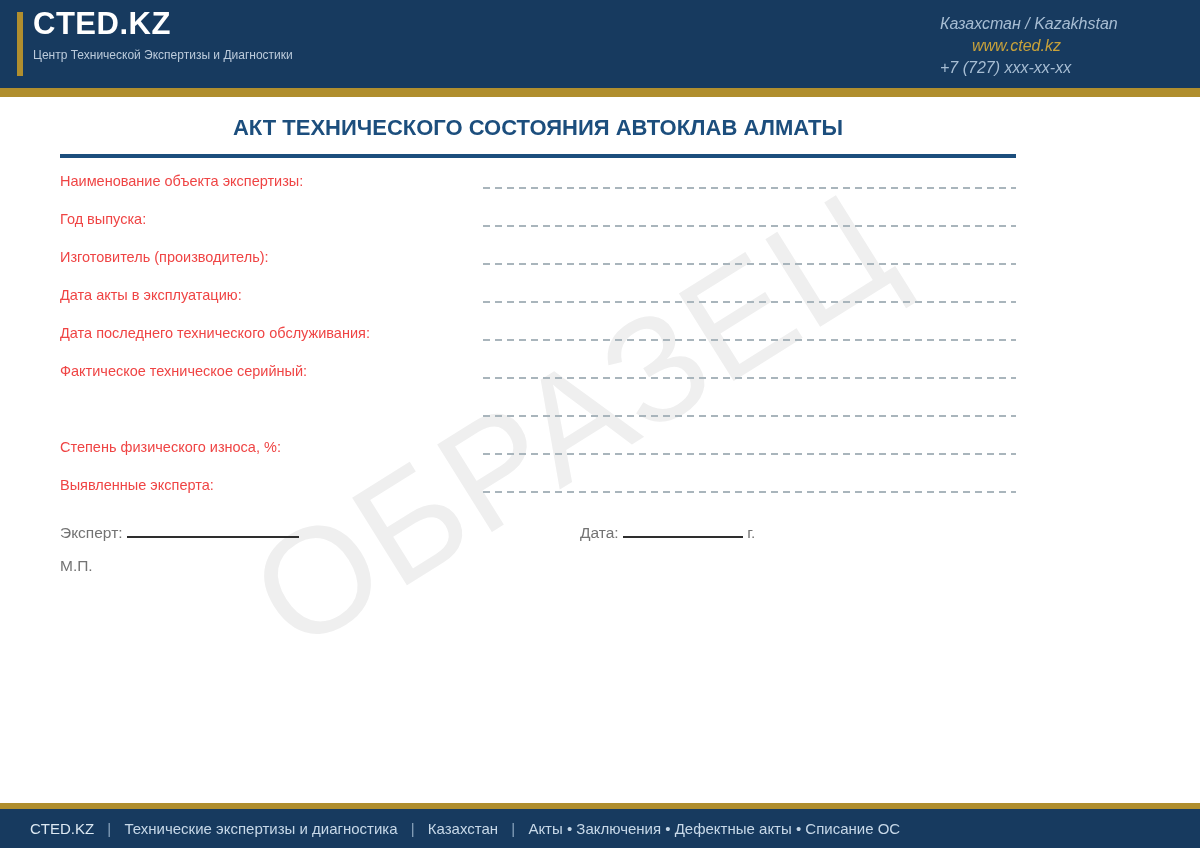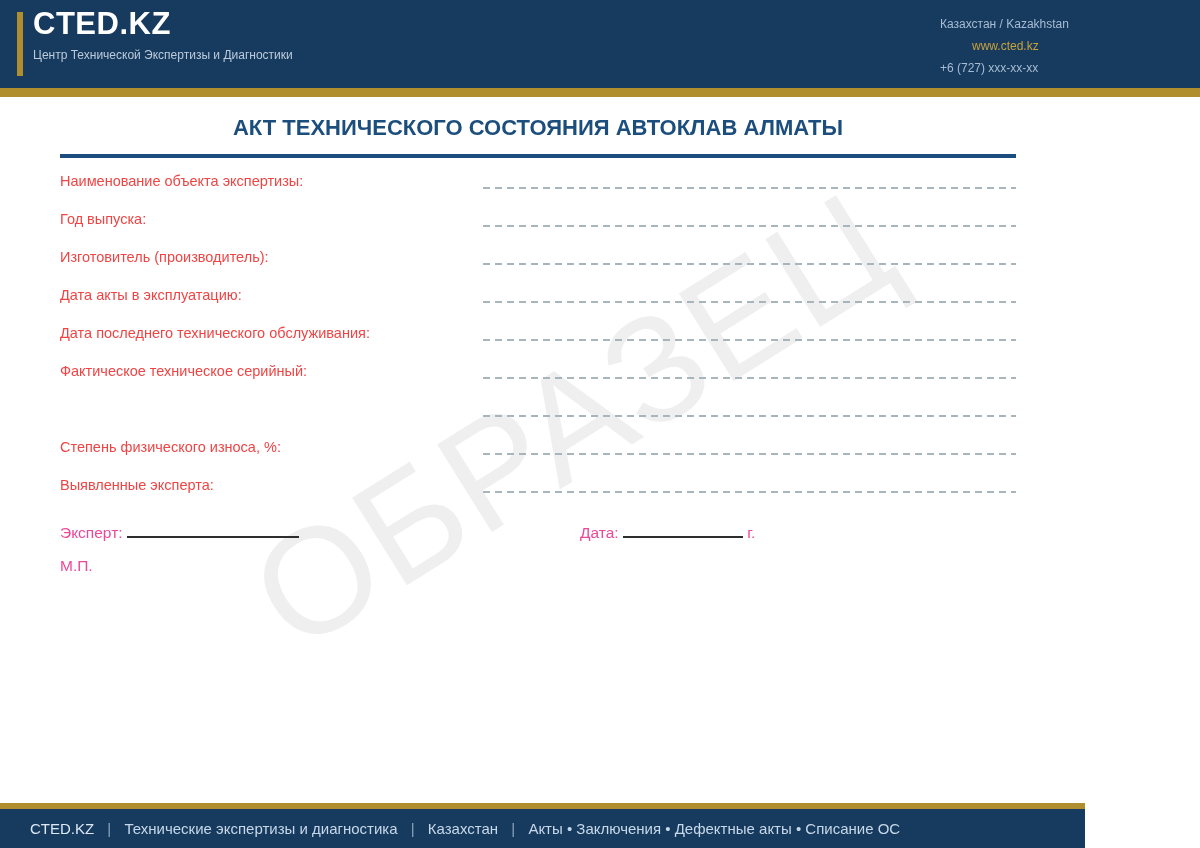--- a/index.html
+++ b/index.html
@@ -5,21 +5,21 @@
   html,body{margin:0;padding:0;background:#ffffff;}
   .page{
     position:relative;width:1200px;height:848px;overflow:hidden;
     background:#ffffff;font-family:"Liberation Sans",sans-serif;
   }
   
   .header{position:absolute;top:0;left:0;width:1200px;height:88px;background:#173a5f;}
   .logo-bar{position:absolute;left:17px;top:12px;width:6px;height:64px;background:#b08e2e;}
   .logo-text{position:absolute;left:33px;top:6px;font-size:31px;font-weight:bold;color:#ffffff;letter-spacing:0.5px;}
   .tagline{position:absolute;left:33px;top:48px;font-size:12px;color:#bccbdb;}
-  .contact{position:absolute;left:940px;top:13px;font-size:12px;line-height:22px;}
+  .contact{position:absolute;left:940px;top:13px;font-size:16px;line-height:22px;font-style:italic;}
   .contact .muted{color:#a7bdd3;}
   .contact .site{color:#c9a23a;cursor:pointer;margin-left:32px;}
   .gold-divider{position:absolute;top:88px;left:0;width:1200px;height:9px;background:#b08e2e;}
   
   .watermark{
     position:absolute;left:215px;top:325px;width:700px;height:200px;line-height:200px;
     text-align:center;font-size:150px;font-weight:400;color:#efefef;letter-spacing:2px;
     transform:rotate(-32deg);z-index:0;white-space:nowrap;pointer-events:none;
   }
   
@@ -27,46 +27,46 @@
   .doc-title{margin-top:18px;text-align:center;font-size:22px;font-weight:bold;color:#1c4e7d;}
   .title-rule{margin:13px 60px 0 60px;height:4px;background:#1c4e7d;}
   .rows{margin-top:11px;}
   .form-row{position:relative;height:38px;}
   .form-row .label{position:absolute;left:60px;top:4px;font-size:14.5px;color:#ef4444;}
   .form-row .fill-line{
     position:absolute;left:483px;right:60px;top:18px;height:2px;
     background:repeating-linear-gradient(90deg,#a9b5bc 0 7px,transparent 7px 12px);
   }
   
-  .signature{margin:12px 60px 0 60px;font-size:15.5px;color:#ec4899;}
+  .signature{margin:12px 60px 0 60px;font-size:15.5px;color:#737373;}
   .sig-row{display:flex;margin-bottom:15px;align-items:baseline;}
   .sig-left{width:520px;}
   .sigline{display:inline-block;height:13px;border-bottom:2px solid #2e2e2e;}
   .w172{width:172px;} .w195{width:195px;} .w120{width:120px;}
   
-  .footer{position:absolute;left:0;bottom:0;width:1085px;z-index:2;}
+  .footer{position:absolute;left:0;bottom:0;width:1200px;z-index:2;}
   .footer-gold{height:6px;background:#b08e2e;}
   .footer-bar{height:39px;line-height:39px;background:#173a5f;padding-left:30px;
     font-size:15px;color:#c7d8e8;white-space:nowrap;}
   .footer-bar .sep{margin:0 9px;color:#8aa4bd;}
   .footer-bar .brand{color:#dce8f2;}
 </style>
 </head>
 <body>
 
 <div class="page">
 
   <div class="header">
     <div class="logo-bar"></div>
     <div class="logo-text">CTED.KZ</div>
     <div class="tagline">Центр Технической Экспертизы и Диагностики</div>
     <div class="contact">
       <div class="muted">Казахстан / Kazakhstan</div>
       <div class="site">www.cted.kz</div>
-      <div class="muted">+6 (727) xxx-xx-xx</div>
+      <div class="muted">+7 (727) xxx-xx-xx</div>
     </div>
   </div>
   <div class="gold-divider"></div>
 
   <div class="watermark">ОБРАЗЕЦ</div>
 
   <div class="main">
     <div class="doc-title">АКТ ТЕХНИЧЕСКОГО СОСТОЯНИЯ АВТОКЛАВ АЛМАТЫ</div>
     <div class="title-rule"></div>
 

